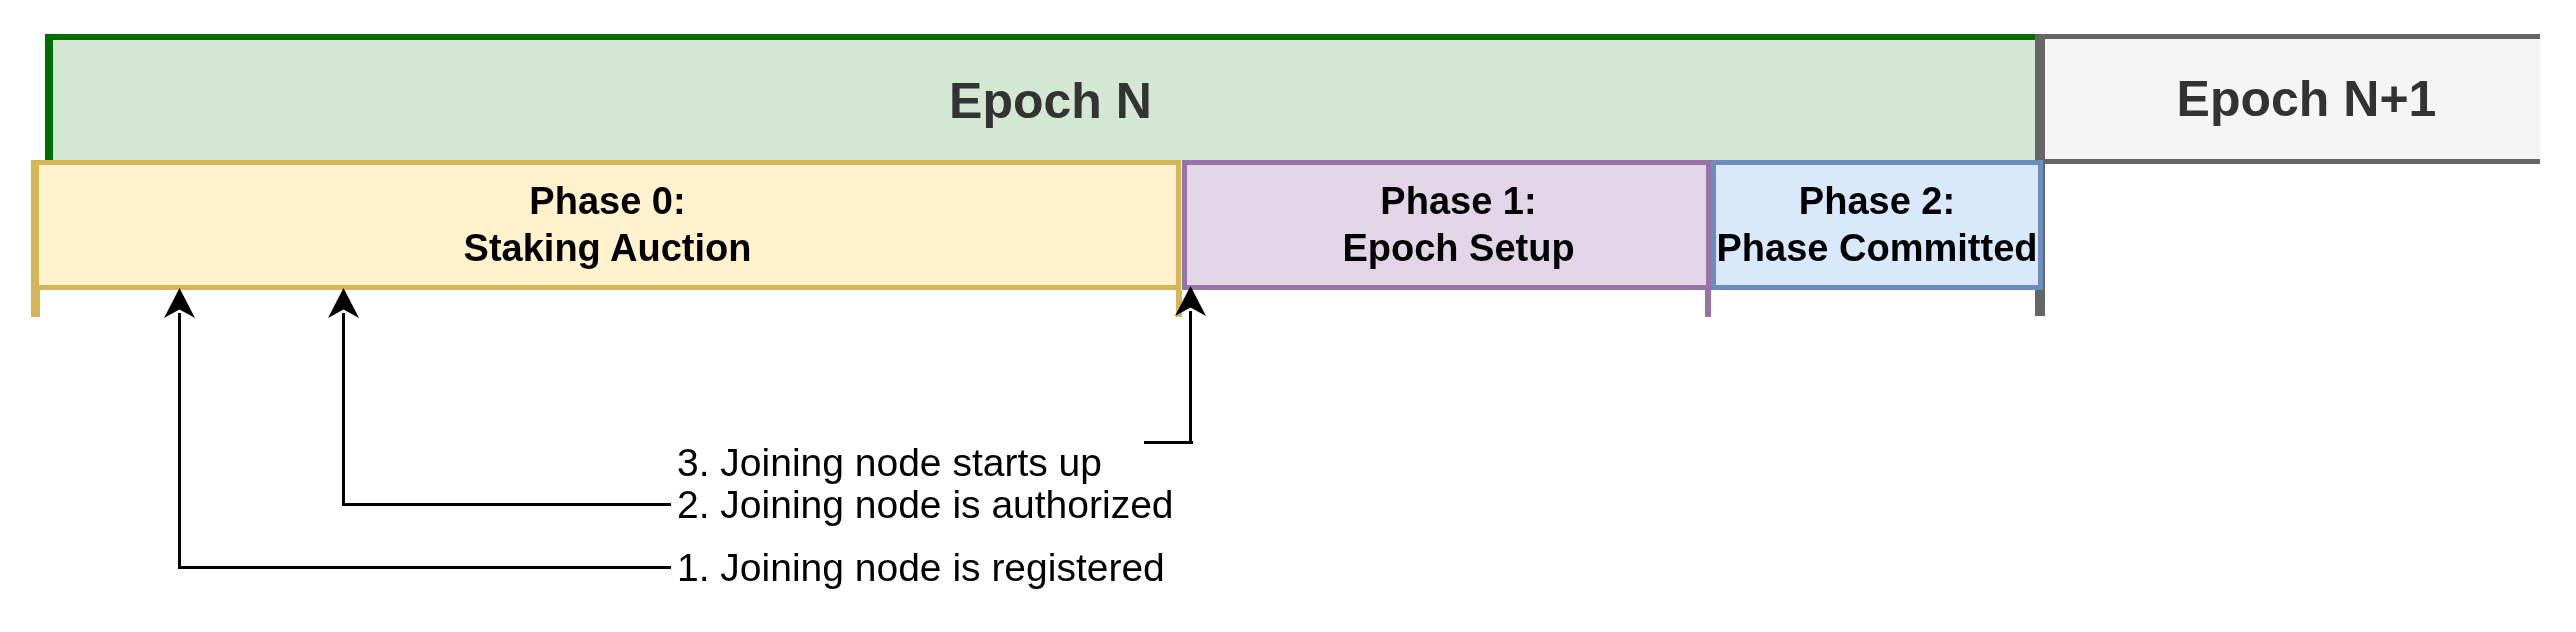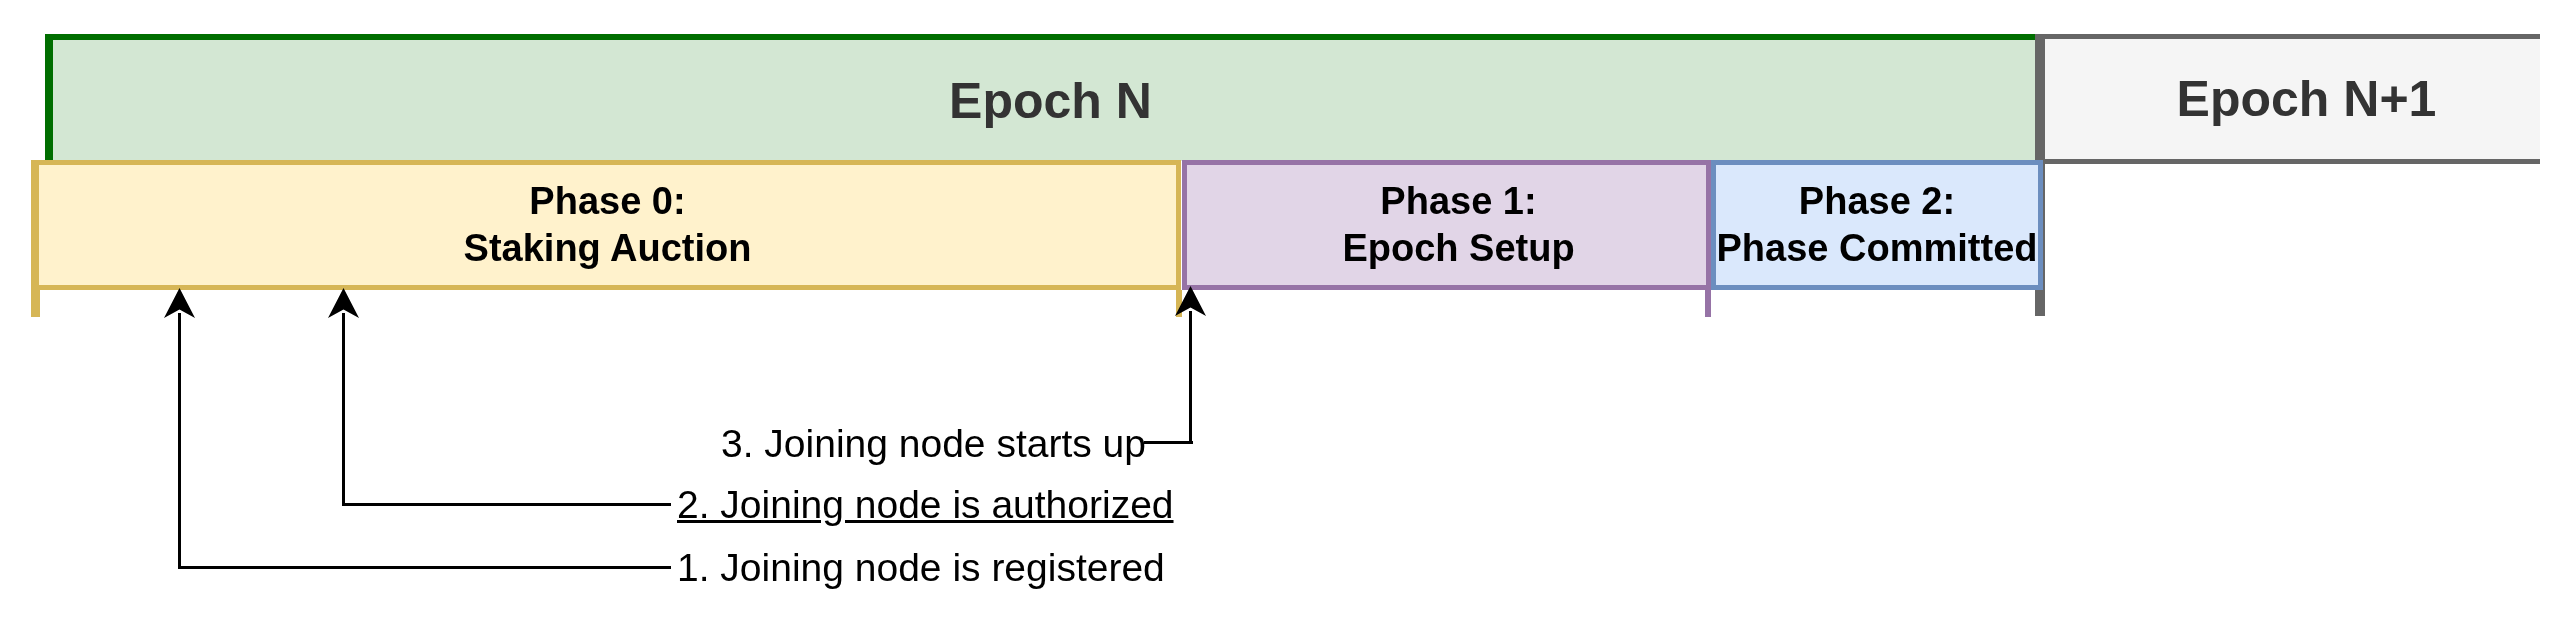--- a/index.html
+++ b/index.html
@@ -85,22 +85,22 @@
   #arrow3-head  { left: 1175px; top: 286px; }
   #arrow3-shaft { left: 1189px; top: 311px; height: 133px; }
   #arrow3-hline { left: 1144px; top: 441px; width: 49px; }
 
   
   .annotation {
     left: 677px;
     font-size: 39px; line-height: 47px; color: #000000;
     white-space: nowrap;
   }
-  #annotation-3 { top: 420px; margin-left: 44px; }
-  #annotation-2 { top: 481px; text-decoration: underline; }
+  #annotation-3 { top: 439px; }
+  #annotation-2 { top: 481px; }
   #annotation-1 { top: 544px; }
 </style>
 </head>
 <body>
 
 <div id="canvas">
 
   <div class="abs epoch-box" id="epoch-n">
     <span>Epoch N</span>
   </div>

